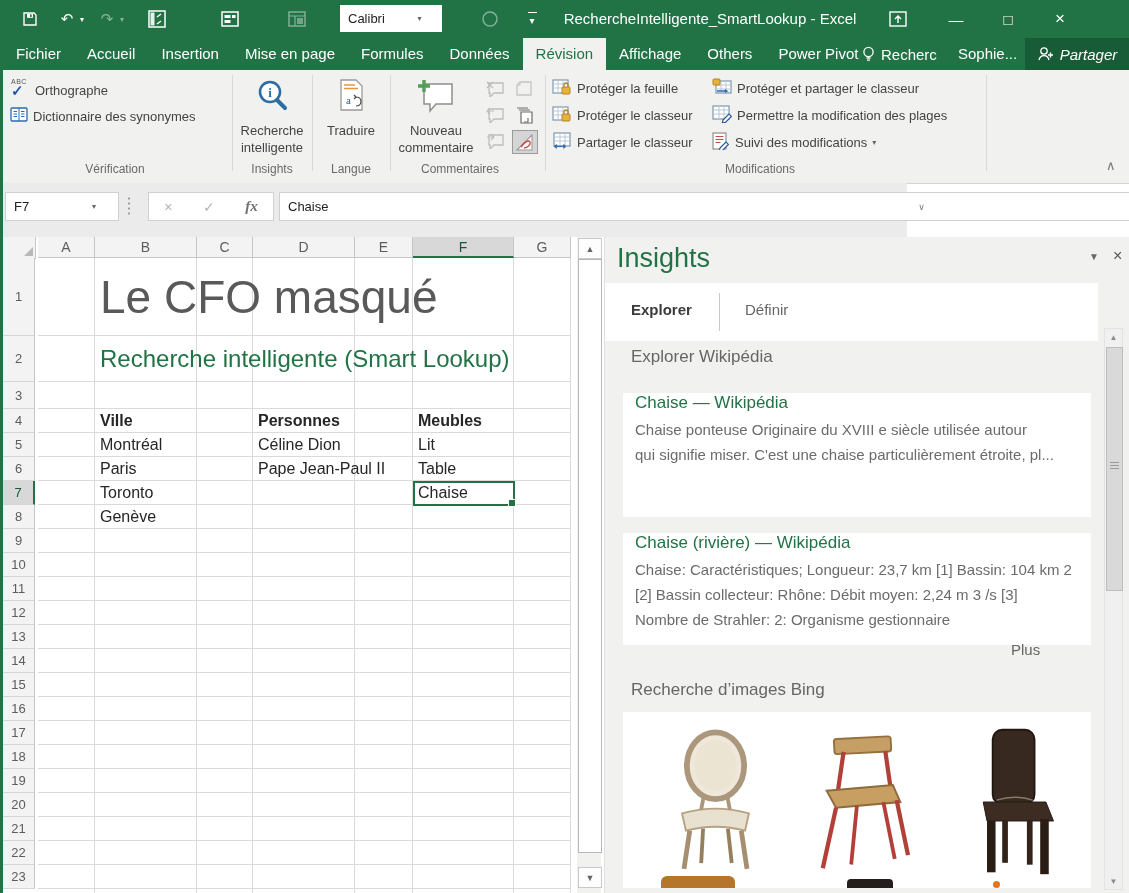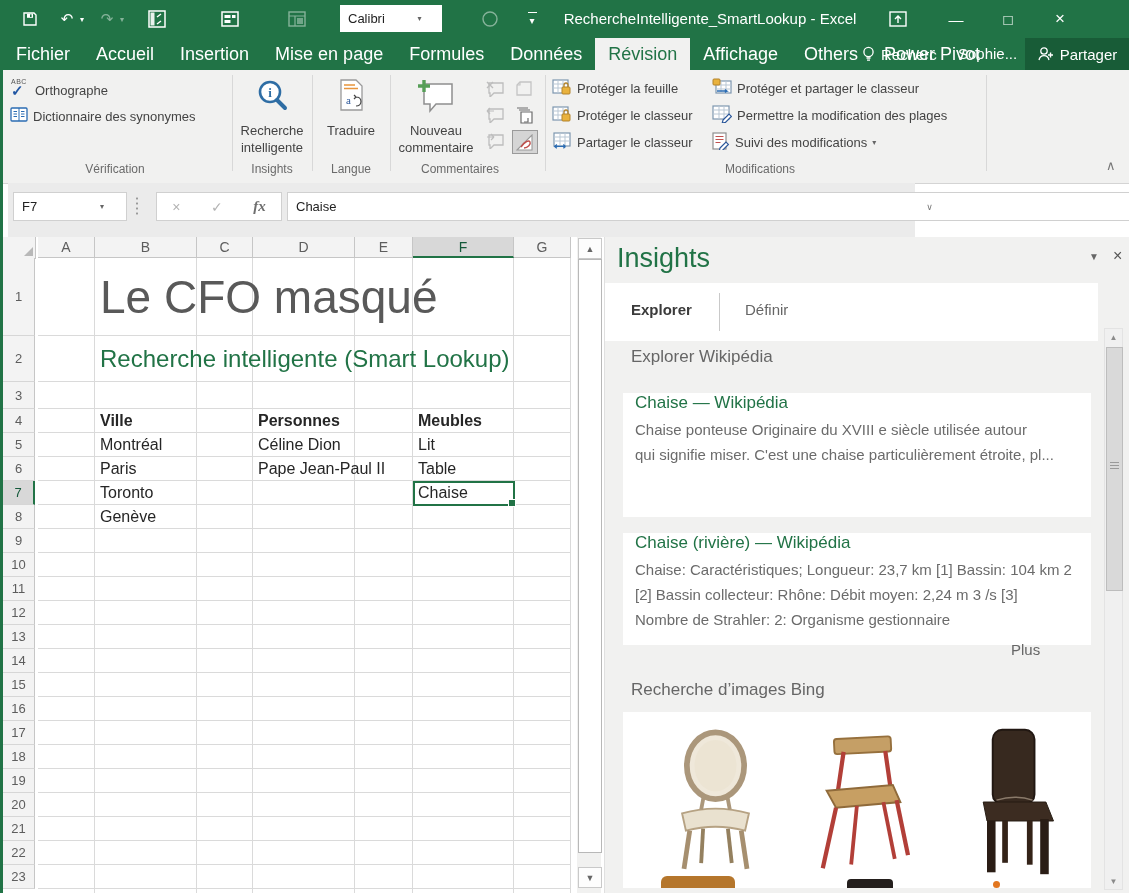--- a/index.html
+++ b/index.html
@@ -13,39 +13,39 @@
   .qat-dim{opacity:.45;}
   .dd{position:absolute;top:15px;font-size:8px;color:#fff;}
   #fontbox{left:340px;top:5px;width:100px;height:25px;background:#fff;border:1px solid #fff;display:flex;align-items:center;}
   #fontbox span{flex:1;padding-left:7px;font-size:13px;color:#222;}
   #fontbox .fb-arrow{width:16px;color:#666;font-size:8px;text-align:center;}
   #win-title{left:420px;top:0;width:580px;height:38px;line-height:38px;text-align:center;font-size:15px;color:#fff;}
   .winbtn{position:absolute;top:0;width:44px;height:38px;display:flex;align-items:center;justify-content:center;color:#fff;font-size:15px;}
   
   #tabrow{left:0;top:38px;width:1129px;height:32px;background:#217346;}
   #tab-strip{position:absolute;left:3px;top:0;height:32px;display:flex;}
-  .rtab{height:32px;line-height:32px;padding:0 13px;color:#fff;font-size:18px;white-space:nowrap;}
+  .rtab{height:32px;line-height:32px;padding:0 13px;color:#fff;font-size:15px;white-space:nowrap;}
   .rtab.active{background:#f1f1f0;color:#217346;}
   #tellme{left:862px;top:0;width:96px;height:32px;color:#fff;display:flex;align-items:center;overflow:hidden;}
   #tellme svg{margin-right:6px;flex:none;}
   #tellme span{font-size:15px;white-space:nowrap;}
   #user-name{left:958px;top:0;height:32px;line-height:32px;color:#fff;font-size:15px;}
-  #share-btn{left:1025px;top:0;width:104px;height:32px;background:#185c37;color:#fff;display:flex;align-items:center;justify-content:center;font-size:15px;gap:6px;}
+  #share-btn{left:1025px;top:0;width:104px;height:32px;background:#185c37;color:#fff;display:flex;align-items:center;justify-content:center;font-size:15px;gap:6px;font-style:italic;}
   
   #ribbon{left:0;top:70px;width:1129px;height:113px;background:#f1f1f0;border-bottom:1px solid #d4d4d4;}
   .gsep{position:absolute;top:5px;height:96px;width:1px;background:#d8d8d8;}
   .grplabel{position:absolute;top:92px;font-size:12px;color:#6a6a6a;text-align:center;}
   .smallbtn{position:absolute;display:flex;align-items:center;gap:5px;font-size:13px;color:#444;white-space:nowrap;}
   .bigbtn{position:absolute;display:flex;flex-direction:column;align-items:center;font-size:13px;color:#444;text-align:center;}
   .bigbtn .lbl{margin-top:5px;line-height:17px;}
   .cmicon{position:absolute;width:24px;height:22px;display:flex;align-items:center;justify-content:center;}
   .cmicon.pressed{background:#d5d5d5;border:1px solid #9a9a9a;}
   #ribbon-collapse{position:absolute;left:1106px;top:88px;color:#777;font-size:13px;}
   
-  #fstrip{left:8px;top:183px;width:907px;height:54px;background:#ebebeb;}
+  #fstrip{left:0;top:183px;width:907px;height:54px;background:#ebebeb;}
   #namebox{position:absolute;left:5px;top:9px;width:112px;height:27px;background:#fff;border:1px solid #d0d0d0;display:flex;align-items:center;}
   #namebox span{flex:1;padding-left:8px;font-size:13px;color:#222;}
   #namebox .nb-arrow{width:18px;font-size:8px;color:#666;text-align:center;}
   #nb-grip{position:absolute;left:127px;top:13px;width:4px;height:20px;
            background-image:radial-gradient(circle,#9a9a9a 1px,transparent 1.2px);background-size:4px 5px;}
   #fxbox{position:absolute;left:148px;top:9px;width:124px;height:27px;background:#fff;border:1px solid #d0d0d0;display:flex;align-items:center;justify-content:space-around;}
   .fxbtn{color:#b3b3b3;font-size:14px;}
   #fx-label{font-family:"Liberation Serif",serif;font-style:italic;font-weight:bold;color:#6f6f6f;font-size:15px;}
   #finput{position:absolute;left:279px;top:9px;width:850px;height:27px;background:#fff;border:1px solid #d0d0d0;border-right:none;display:flex;align-items:center;}
   #finput span{flex:1;padding-left:8px;font-size:13px;color:#222;}

